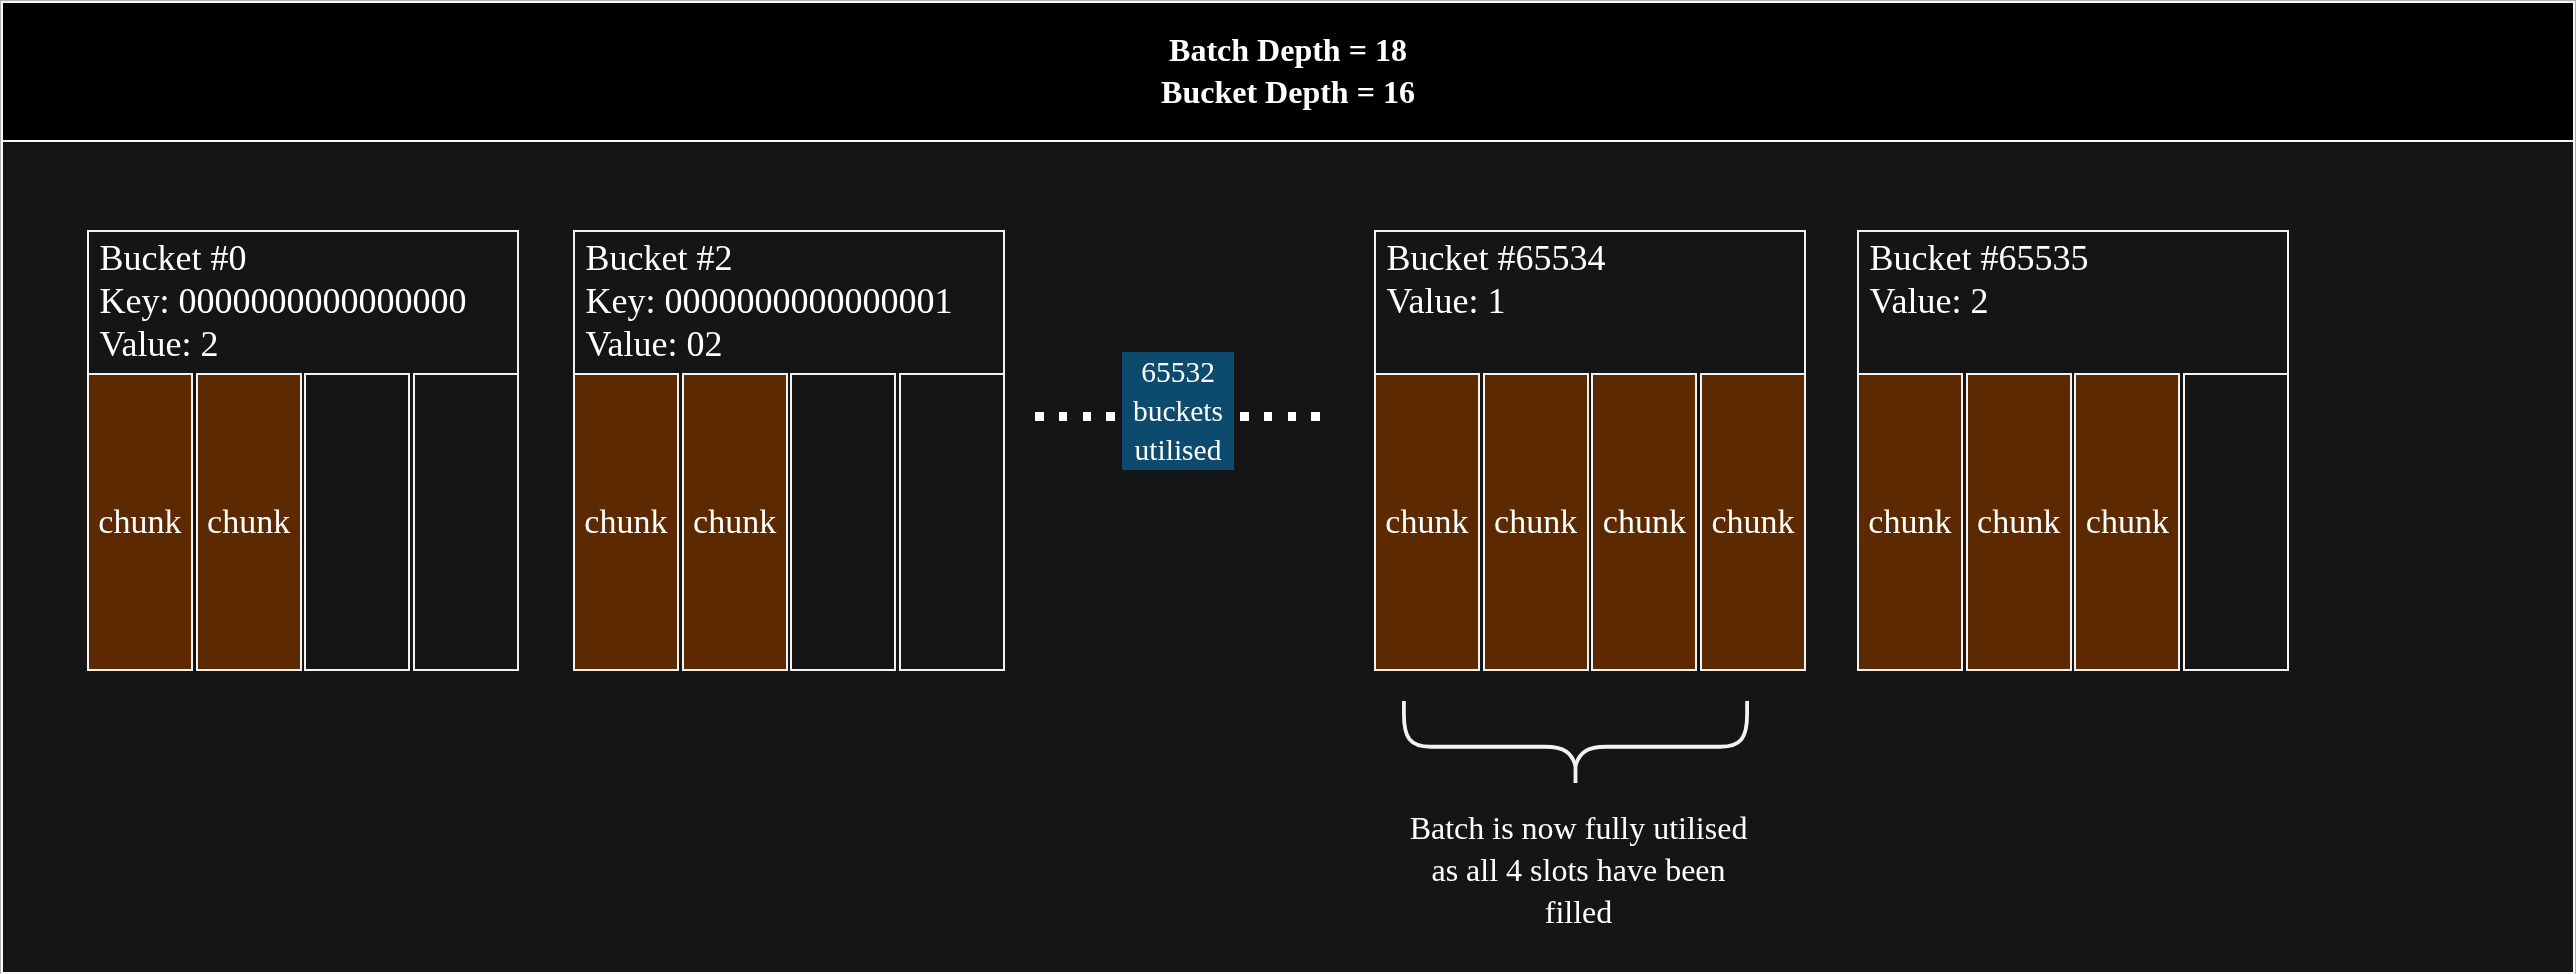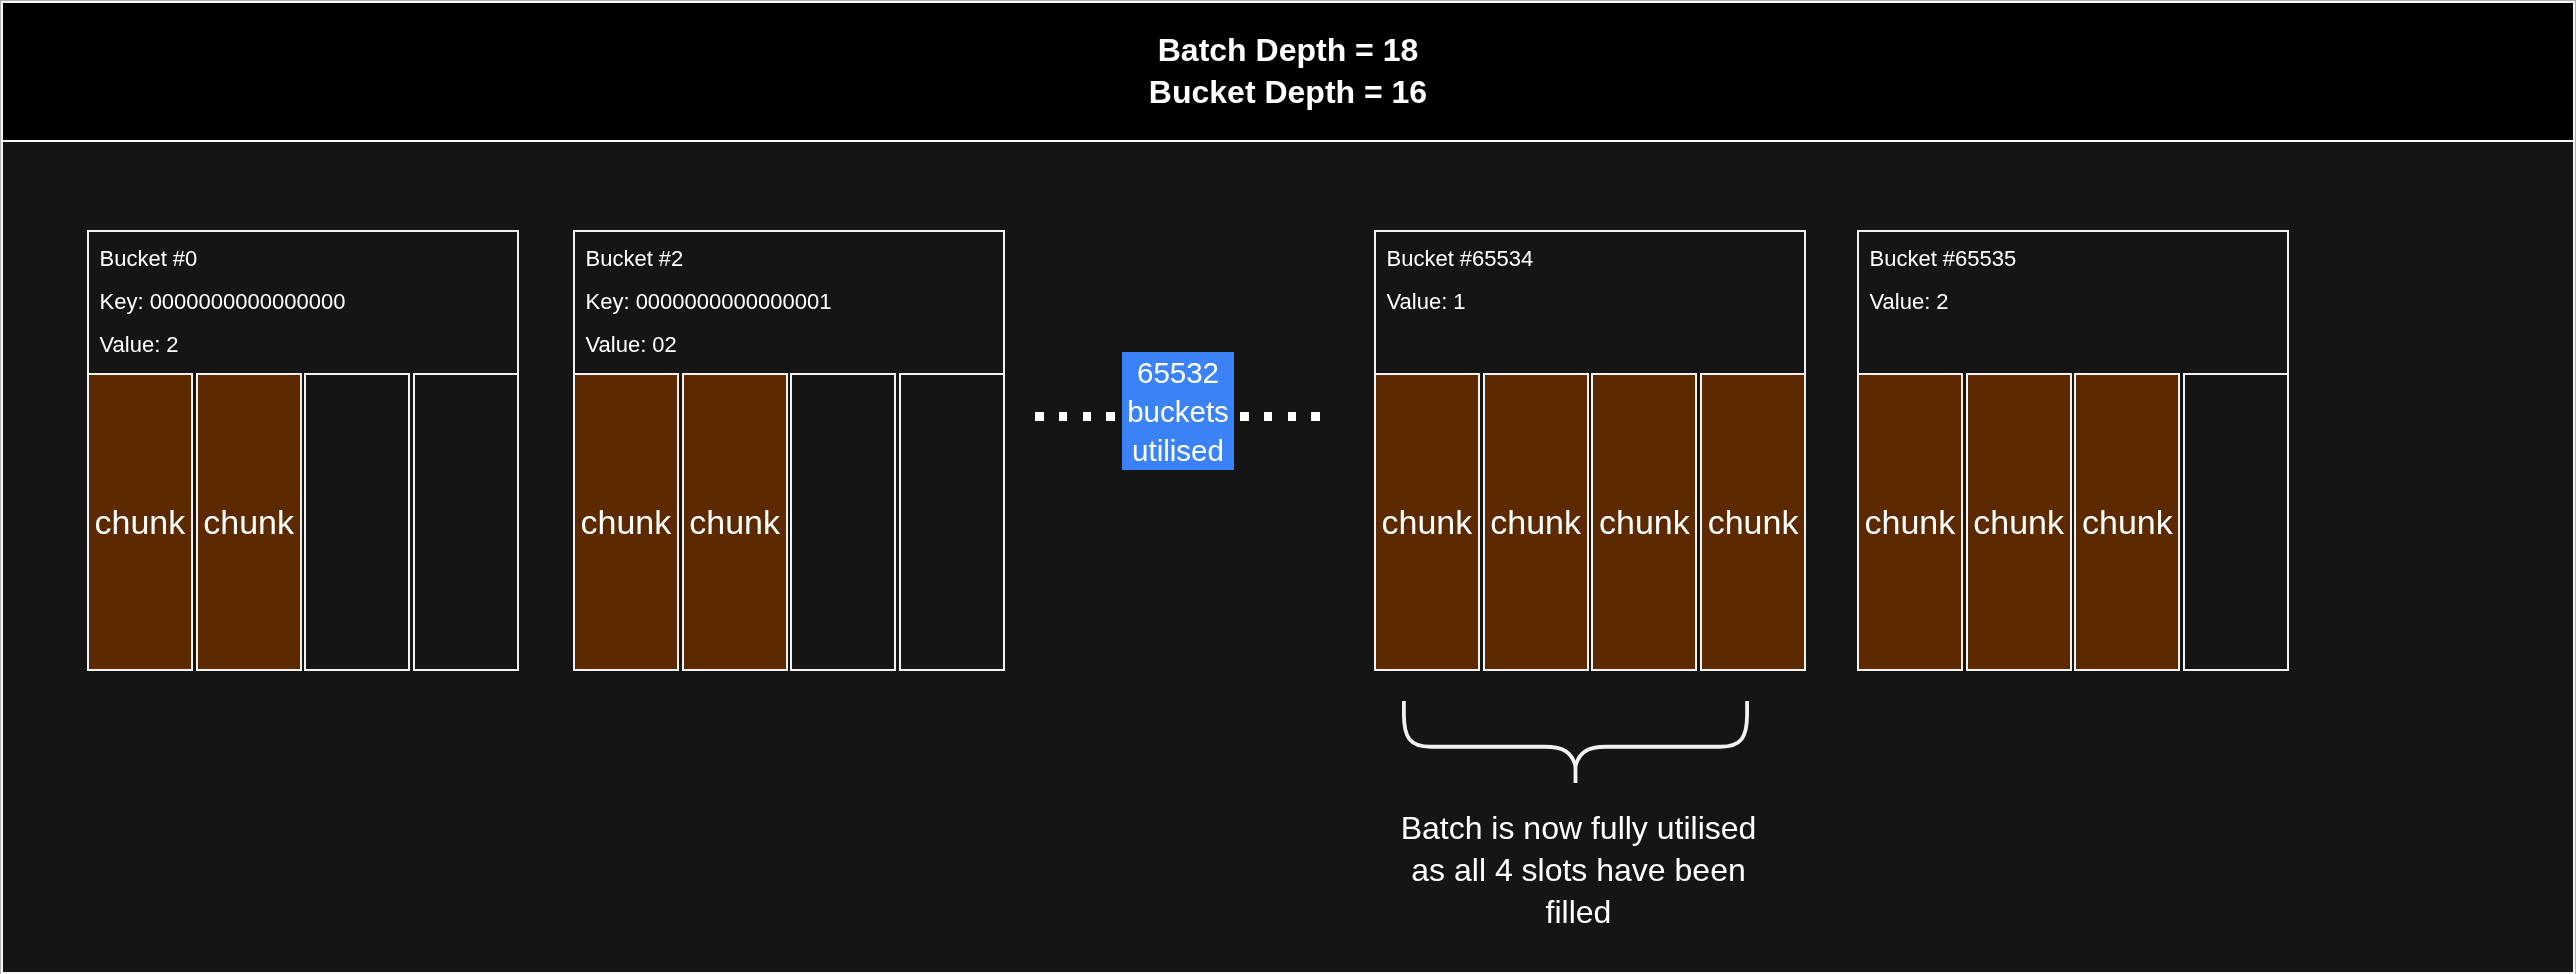--- a/index.html
+++ b/index.html
@@ -1,51 +1,51 @@
 <!DOCTYPE html>
 <html><head>
 <meta charset="utf-8">
 <style>
   html,body { margin:0; padding:0; background:#2b2b2b; }
   * { box-sizing:border-box; }
   .canvas {
     position:relative; width:2576px; height:975px;
     background:#151515; overflow:hidden;
-    font-family:Liberation Sans, sans-serif;
+    font-family:Liberation Serif, serif;
     color:#ffffff;
     border:1.9px solid #b0b0b0;
   }
   .inner-frame {
     position:absolute; inset:0; border:2.9px solid #f8f8f8;
     pointer-events:none; z-index:50;
   }
   .header-band {
     position:absolute; left:0; top:0; width:100%; height:141px;
     background:#000000; border-bottom:2.9px solid #f8f8f8;
     display:flex; flex-direction:column; justify-content:center; align-items:center;
     font-weight:bold; font-size:32px; line-height:42px;
   }
   .bucket { position:absolute; top:229px; width:432px; height:441px; }
   .binfo {
     height:143px; border:2.9px solid #f2f2f2; border-bottom:none;
-    padding:4.8px 10.5px 0 10.5px; font-size:22px; line-height:43px;
+    padding:4.8px 10.5px 0 10.5px; font-size:36px; line-height:43px;
     white-space:nowrap; overflow:hidden;
   }
   .slots {
     position:absolute; left:0; right:0; top:143px; bottom:0;
     display:flex; flex-direction:row; gap:2.9px;
   }
   .slot {
     flex:1; border:2.9px solid #f2f2f2; background:transparent;
     display:flex; align-items:center; justify-content:center;
     font-size:34px;
   }
   .omitted {
     position:absolute; left:1121px; top:351px; width:112px; height:118px;
-    background:#3b82f6; display:flex; flex-direction:column;
+    background:#0c4a6e; display:flex; flex-direction:column;
     justify-content:center; align-items:center; text-align:center;
     font-size:29.5px; line-height:39px;
   }
   .dots { position:absolute; top:411px; display:flex; gap:15.2px; }
   .dot { width:8.6px; height:8.6px; background:#ffffff; display:inline-block; }
   .brace { position:absolute; left:1401px; top:700px; width:347px; height:82px; }
   .annotation {
     position:absolute; left:1382px; top:806px; width:391px;
     text-align:center; font-size:32px; line-height:42px;
   }

